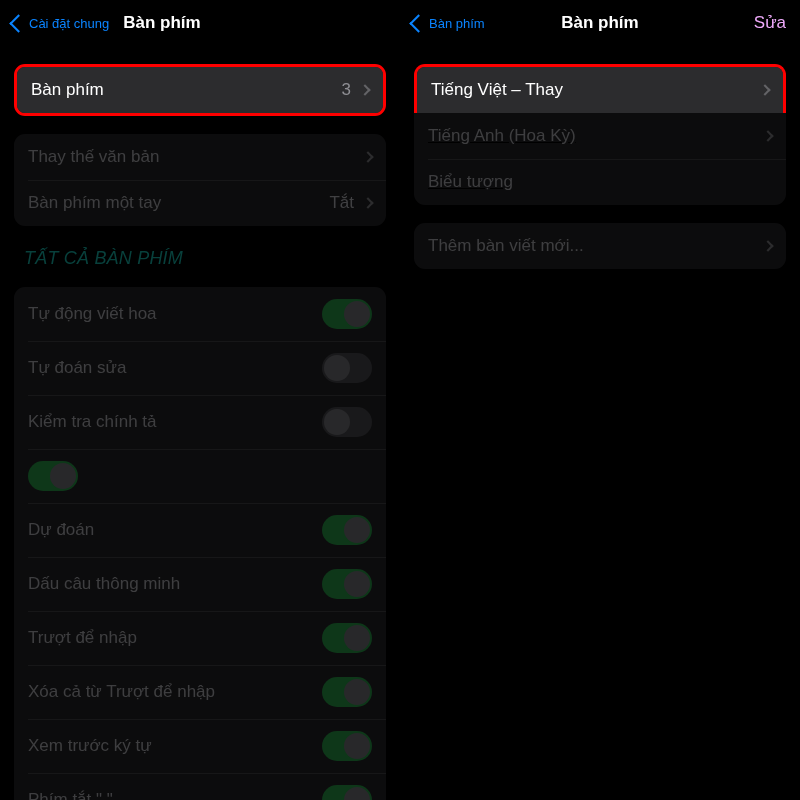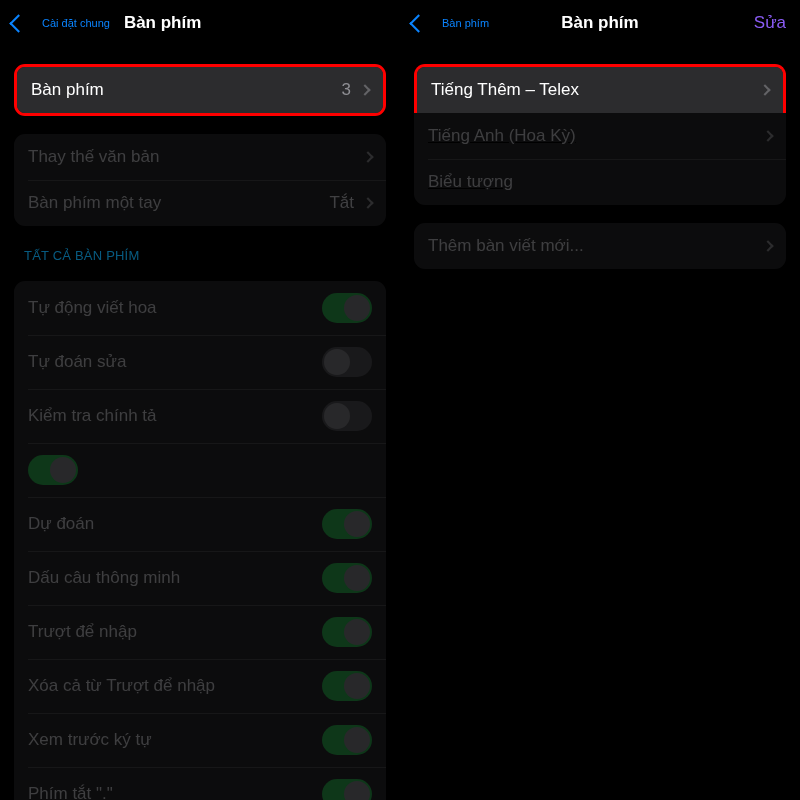--- a/index.html
+++ b/index.html
@@ -3,43 +3,43 @@
 <meta charset="utf-8">
 <style>
   * { box-sizing: border-box; margin: 0; padding: 0; }
   html, body { width: 800px; height: 800px; background: #000; overflow: hidden; font-family: -apple-system, "Helvetica Neue", Arial, sans-serif; -webkit-font-smoothing: antialiased; }
   .stage { display: flex; width: 800px; height: 800px; }
   .pane { width: 400px; height: 800px; background: #000; position: relative; }
   .pane-sep { border-right: 0px solid #000; }
 
   
   .navbar { height: 46px; display: flex; align-items: center; padding: 0 12px; position: relative; }
-  .navbar .back { display: flex; align-items: center; gap: 17px; color: #0a84ff; font-size: 11px; cursor: pointer; text-align: center; }
+  .navbar .back { display: flex; align-items: center; gap: 4px; color: #0a84ff; font-size: 13px; cursor: pointer; text-align: center; }
   .navbar .title { position: absolute; left: 0; right: 0; text-align: center; color: #fff; font-weight: 600; font-size: 17px; pointer-events: none; }
   .navbar .title-left { position: static; margin-left: 14px; pointer-events: none; }
-  .navbar .action { position: absolute; right: 14px; color: #8b5cf6; font-size: 17px; cursor: pointer; }
+  .navbar .action { position: absolute; right: 14px; color: #f0abfc; font-size: 17px; cursor: pointer; }
 
   
   .chev-left { display: inline-block; width: 11px; height: 11px; border-left: 2.3px solid #0a84ff; border-bottom: 2.3px solid #0a84ff; transform: rotate(45deg); }
   .chev-left-big { width: 13px; height: 13px; border-width: 2.6px; }
   .chev-right { display: inline-block; width: 8px; height: 8px; border-right: 2px solid #636366; border-top: 2px solid #636366; transform: rotate(45deg); }
 
   
   .group { margin: 18px 14px 0 14px; background: #1c1c1e; border-radius: 11px; overflow: hidden; }
   .group.dim { opacity: 0.45; }
   .row { display: flex; align-items: center; padding: 12px 14px; min-height: 46px; color: #fff; font-size: 17px; position: relative; }
   .row + .row::before { content: ""; position: absolute; left: 14px; right: 0; top: 0; height: 0.5px; background: #333337; }
   .row .label { flex: 1; color: #e5e5e7; }
   .row .label.dim { color: #8a8a8e; }
   .row .value { color: #8e8e93; font-size: 17px; margin-right: 10px; }
   .row.highlight { background: #2c2c2e; }
   .row.highlight .label { color: #fff; font-weight: 500; }
   .group.redbox { border: 3px solid #ff0000; }
 
-  .section-header { margin: 22px 24px 0 24px; color: #0ea5e9; font-size: 13px; text-transform: uppercase; letter-spacing: 0.2px; opacity: 0.55; }
+  .section-header { margin: 22px 24px 0 24px; color: #0f766e; font-size: 18px; text-transform: uppercase; letter-spacing: 0.2px; opacity: 0.55; font-style: italic; }
 
   
   .toggle { width: 50px; height: 30px; border-radius: 15px; position: relative; flex-shrink: 0; }
   .toggle.off { background: #39393d; }
   .toggle.on { background: #30d158; }
   .knob { position: absolute; top: 2px; width: 26px; height: 26px; border-radius: 50%; background: #98989c; }
   .toggle.off .knob { left: 2px; }
   .toggle.on .knob { right: 2px; }
   .group.dim .toggle.on { background: #1f7a38; }
   .group.dim .knob { background: #5a5a5e; }
@@ -150,21 +150,21 @@
       <div class="back">
         <span class="chev-left chev-left-big"></span>
         <span>Bàn phím</span>
       </div>
       <div class="title">Bàn phím</div>
       <div class="action">Sửa</div>
     </div>
 
     <div class="group redbox" style="margin-bottom:0; border-bottom-left-radius:0; border-bottom-right-radius:0; border-bottom:none;">
       <div class="row highlight">
-        <div class="label">Tiếng Thêm – Telex</div>
+        <div class="label">Tiếng Việt – Thay</div>
         <span class="chev-right"></span>
       </div>
     </div>
     <div class="group dim" style="margin-top:0; border-top-left-radius:0; border-top-right-radius:0;text-decoration:underline;">
       <div class="row">
         <div class="label dim">Tiếng Anh (Hoa Kỳ)</div>
         <span class="chev-right"></span>
       </div>
       <div class="row">
         <div class="label dim">Biểu tượng</div>

